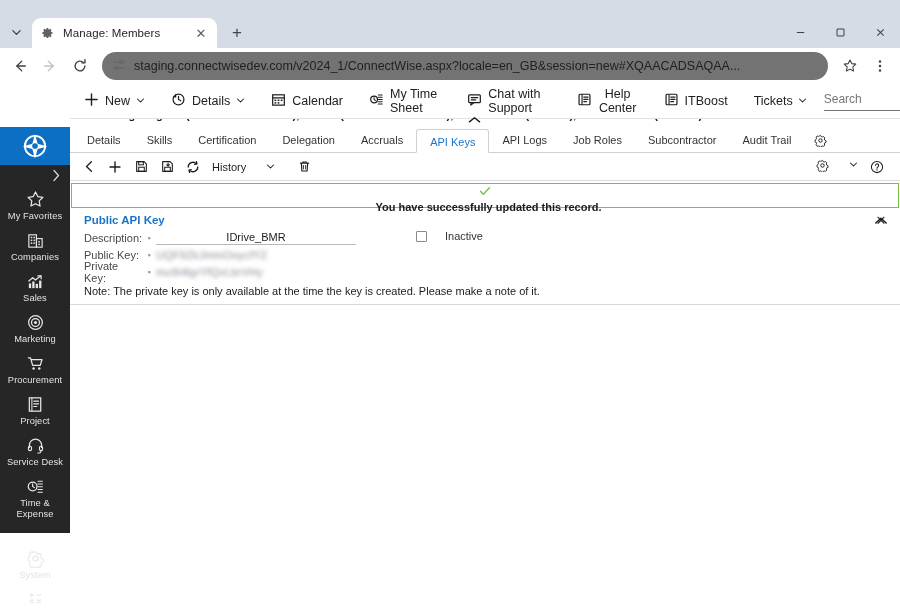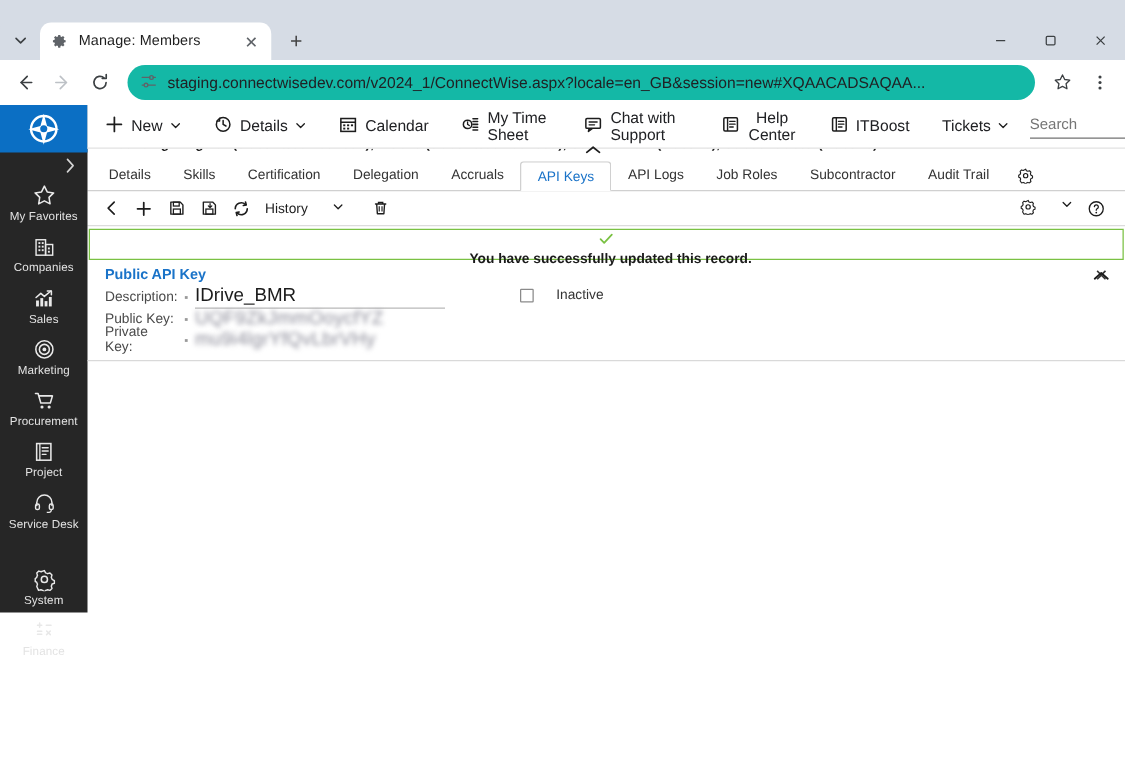--- a/index.html
+++ b/index.html
@@ -21,30 +21,30 @@
   .tab .tclose { width:16px; height:16px; display:flex; align-items:center; justify-content:center;
                  font-size:13px; color:#5f6368; cursor:pointer; }
   .newtab { width:28px; height:28px; margin-left:6px; margin-bottom:1px; display:flex;
             align-items:center; justify-content:center; font-size:17px; color:#444; cursor:pointer; }
   .wincontrols { position:absolute; right:0; top:0; display:flex; height:32px; }
   .wc { width:40px; height:32px; display:flex; align-items:center; justify-content:center; cursor:pointer; color:#3c4043; }
 
   
   .navbar { height:36px; background:#fff; display:flex; align-items:center; padding:0 6px; gap:2px; }
   .navbtn { width:28px; height:28px; border-radius:50%; display:flex; align-items:center; justify-content:center; cursor:pointer; }
-  .omni { flex:1 1 auto; height:28px; background:#14b8a6; border-radius:14px; display:flex;
+  .omni { flex:1 1 auto; height:28px; background:#737373; border-radius:14px; display:flex;
           align-items:center; padding:0 10px; gap:8px; margin:0 6px; cursor:text; }
   .omni .url { font-size:12.5px; color:#202124; white-space:nowrap; overflow:hidden; }
   .omni-right { display:flex; align-items:center; gap:2px; }
 
   
   .app { position:absolute; left:0; top:68px; width:900px; height:541px; background:#fff; display:flex; }
 
   
-  .rail { width:70px; height:406px; background:#262626; color:#e8e8e8; flex:0 0 70px; position:relative; }
+  .rail { width:70px; height:406px; background:#262626; color:#e8e8e8; flex:0 0 70px; position:relative;margin-top:43px; }
   .logo { width:70px; height:38px; background:#0b6fc4; display:flex; align-items:center; justify-content:center; }
   .rail-expand { height:20px; display:flex; align-items:center; justify-content:flex-end; padding-right:9px;
                  color:#d4d4d4; font-size:13px; cursor:pointer; }
   .rail-item { display:flex; flex-direction:column; align-items:center; gap:2px; padding:5px 2px 4px; cursor:pointer; }
   .rail-item .ri-label { font-size:9.3px; line-height:11px; text-align:center; color:#e3e3e3; letter-spacing:.1px; }
   .rail-item svg { display:block; }
 
   
   .main { flex:1 1 auto; height:541px; background:#fff; display:flex; flex-direction:column; min-width:0; }
 
@@ -72,21 +72,21 @@
                     justify-content:center; font-size:13px; color:#333; cursor:pointer; }
 
   
   .panel { border-bottom:1px solid #d9d9d9; padding:6px 10px 7px 14px; position:relative; }
   .panel-title { font-size:11.5px; font-weight:bold; color:#1a73c8; margin-bottom:4px; }
   .panel-collapse { position:absolute; right:12px; top:7px; cursor:pointer; color:#1d1d1d; }
 
   .frow { display:flex; align-items:center; height:15px; margin-bottom:2px; }
   .flabel { width:58px; flex:0 0 58px; font-size:11px; color:#4a4a4a; }
   .fbullet { width:14px; flex:0 0 14px; color:#9a9a9a; font-size:9px; text-align:center; }
-  .fvalue { font-size:15px; color:#1b1b1b; }
+  .fvalue { font-size:11px; color:#1b1b1b;text-align:center; }
   .fvalue.underlined { width:200px; border-bottom:1px solid #b9b9b9; padding-bottom:1px; }
   .fvalue.redacted { color:#8b8b98; filter:blur(2.1px); user-select:none; letter-spacing:.2px; }
 
   .chkwrap { display:flex; align-items:center; gap:18px; margin-left:60px; }
   .chkbox { width:11px; height:11px; border:1px solid #8a8a8a; background:#fff; border-radius:1px; cursor:pointer; }
   .chklabel { font-size:11px; color:#333; }
 
   .note { font-size:11px; color:#1b1b1b; margin-top:4px; }
 
   .canvas { flex:1 1 auto; background:#fff; }
@@ -267,20 +267,31 @@
       <div class="rail-item">
         <span>
             <svg width="19" height="19" viewBox="0 0 20 20">
               <path d="M3.6 12V9.6a6.4 6.4 0 0112.8 0V12" fill="none" stroke="#e8e8e8" stroke-width="1.3" stroke-linecap="round"></path>
               <rect x="2.6" y="10.8" width="3.2" height="4.6" rx="1.4" fill="none" stroke="#e8e8e8" stroke-width="1.2"></rect>
               <rect x="14.2" y="10.8" width="3.2" height="4.6" rx="1.4" fill="none" stroke="#e8e8e8" stroke-width="1.2"></rect>
               <path d="M15.8 15.4v.6a1.8 1.8 0 01-1.8 1.8h-2" fill="none" stroke="#e8e8e8" stroke-width="1.1"></path>
             </svg>
           </span>
         <span class="ri-label">Service Desk</span>
+      </div>
+      <div class="rail-item">
+        <span>
+            <svg width="19" height="19" viewBox="0 0 20 20">
+              <circle cx="7" cy="10" r="4.6" fill="none" stroke="#e8e8e8" stroke-width="1.3"></circle>
+              <path d="M7 7.2V10l1.9 1.2" stroke="#e8e8e8" stroke-width="1.2" fill="none" stroke-linecap="round"></path>
+              <path d="M12.6 4.5h4.6M12.6 7.4h4.6M12.6 10.3h4.6M12.6 13.2h4.6M12.6 16h4.6" stroke="#e8e8e8" stroke-width="1.2" stroke-linecap="round"></path>
+            </svg>
+          </span>
+        <span class="ri-label" style="white-space:pre-line;">Time &amp;
+Expense</span>
       </div>
       <div class="rail-item" style="margin-top:20px;">
         <span>
             <svg width="19" height="19" viewBox="0 0 20 20">
               <circle cx="10" cy="10" r="2.6" fill="none" stroke="#e8e8e8" stroke-width="1.3"></circle>
               <path d="M10 2.6l1 1.9a6.2 6.2 0 011.7.7l2-.6 1.7 1.7-.6 2c.3.5.5 1.1.7 1.7l1.9 1v2.4l-1.9.5a6.2 6.2 0 01-.7 1.7l.6 2-1.7 1.7-2-.6a6.2 6.2 0 01-1.7.7l-1 1.2-1.2-1.2a6.2 6.2 0 01-1.7-.7l-2 .6L3.6 16l.6-2a6.2 6.2 0 01-.7-1.7l-1.2-.5v-2.4l1.2-1c.2-.6.4-1.2.7-1.7l-.6-2 1.7-1.7 2 .6a6.2 6.2 0 011.7-.7z" fill="none" stroke="#e8e8e8" stroke-width="1.2" stroke-linejoin="round"></path>
             </svg>
           </span>
         <span class="ri-label">System</span>
       </div>
@@ -430,20 +441,21 @@
               <span class="fbullet">▪</span>
               <span class="fvalue redacted">mu9i4lgrYfQvLbrVHy</span>
             </div>
           </div>
           <div class="chkwrap">
             <span class="chkbox"></span>
             <span class="chklabel">Inactive</span>
           </div>
         </div>
 
+        <div class="note">Note: The private key is only available at the time the key is created. Please make a note of it.</div>
       </div>
 
       <div class="canvas"></div>
     </div>
   </div>
 
   <div style="position:absolute; left:70px; top:68px; width:830px; height:35px; background:#fff;
               border-bottom:1px solid #e2e2e2; display:flex; align-items:center; padding-left:14px; gap:0;">
 
     <div style="display:flex; align-items:center; gap:6px; padding:0 13px 0 0; cursor:pointer;">

